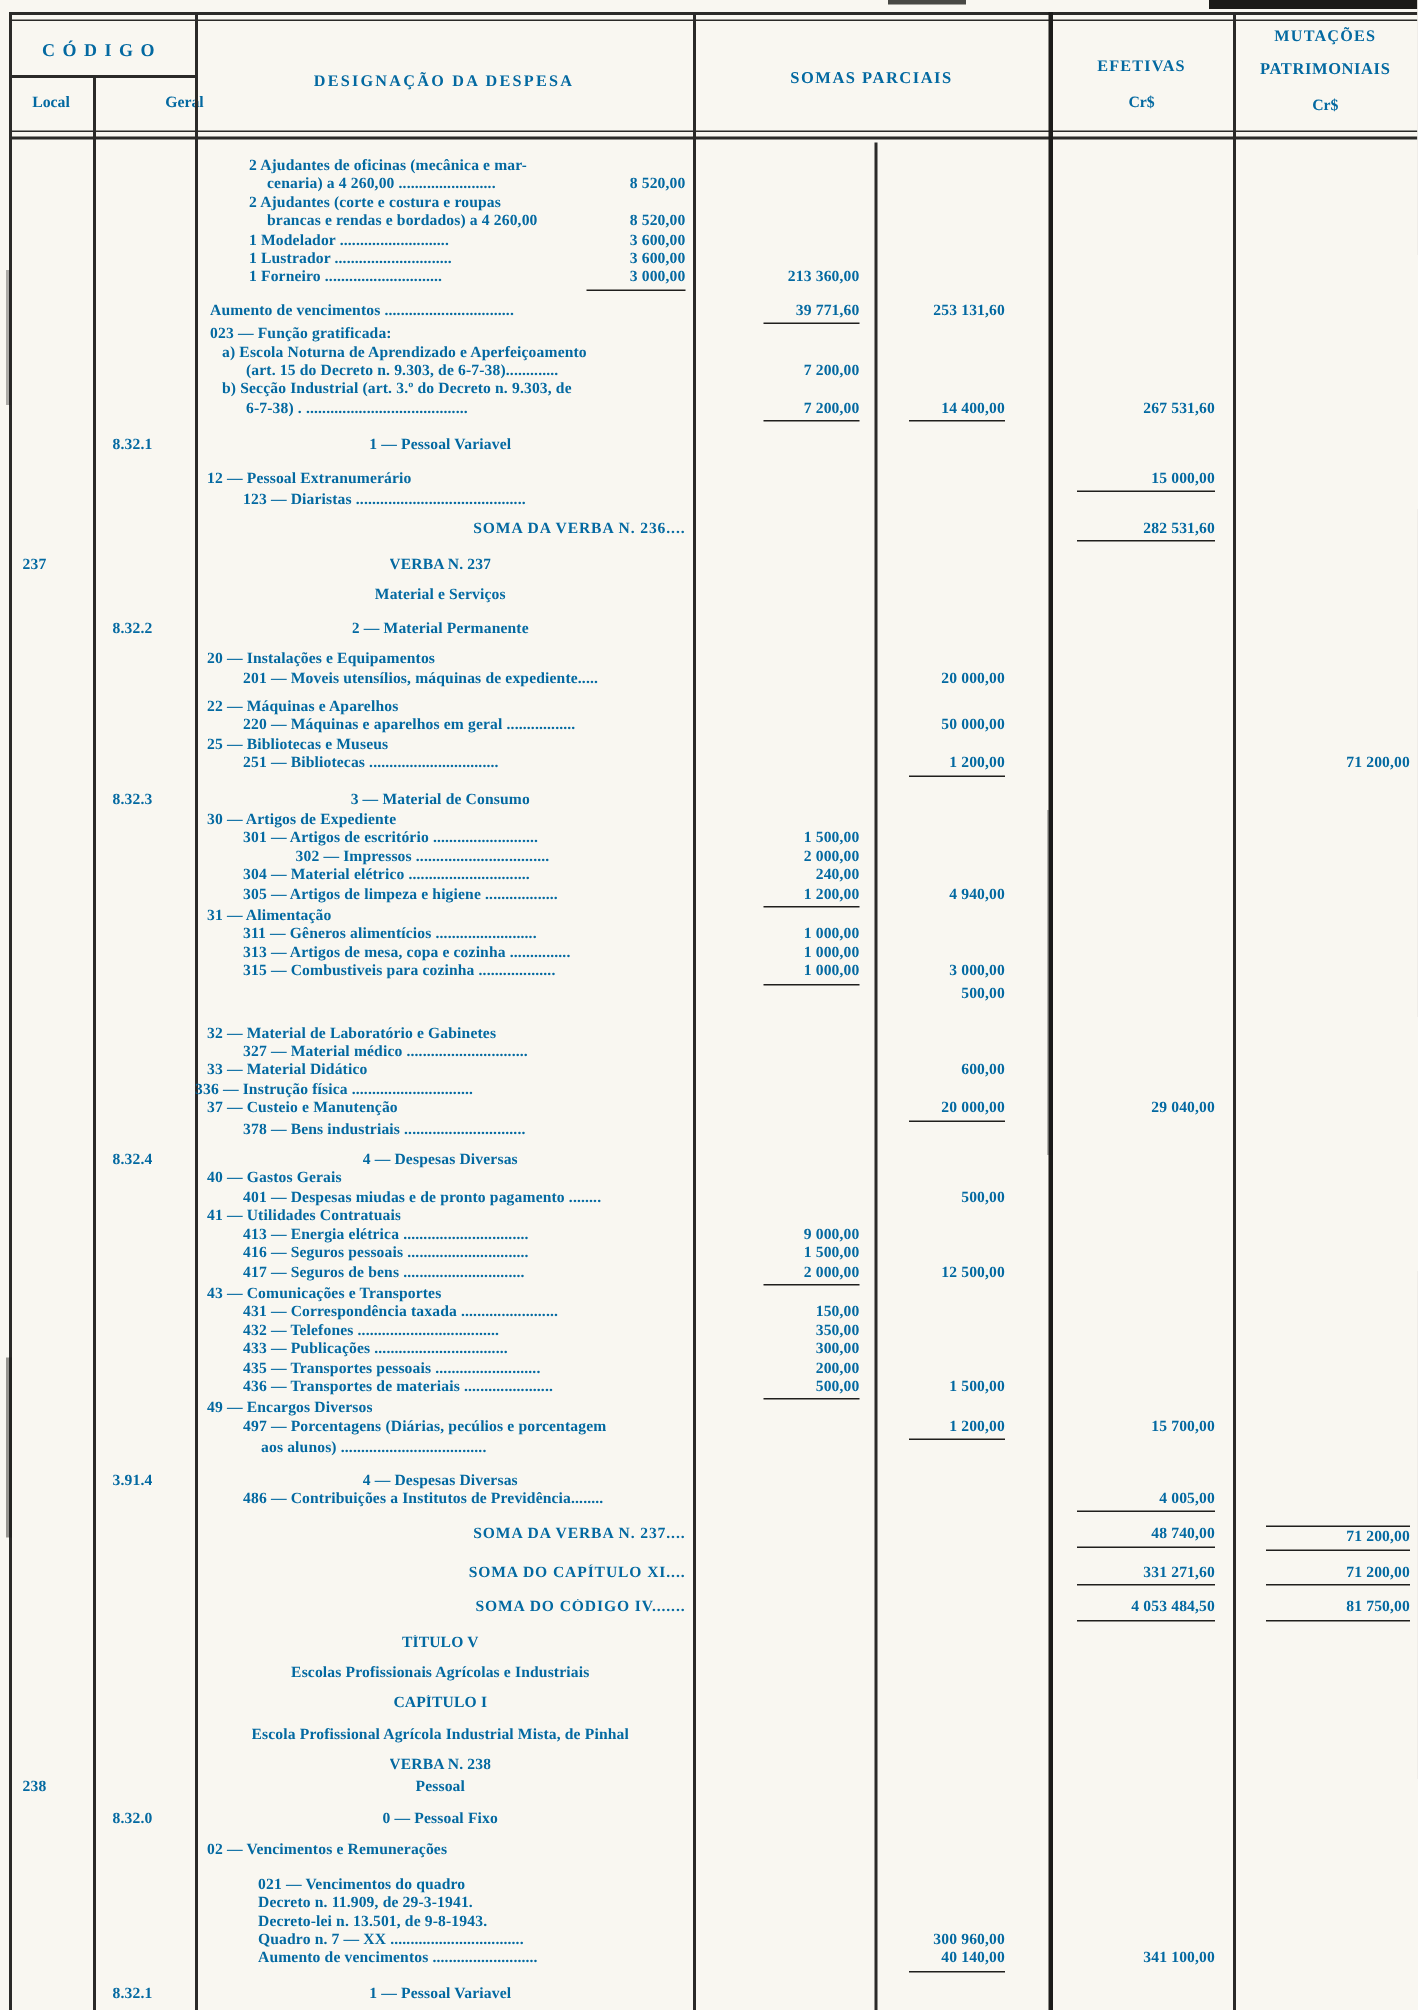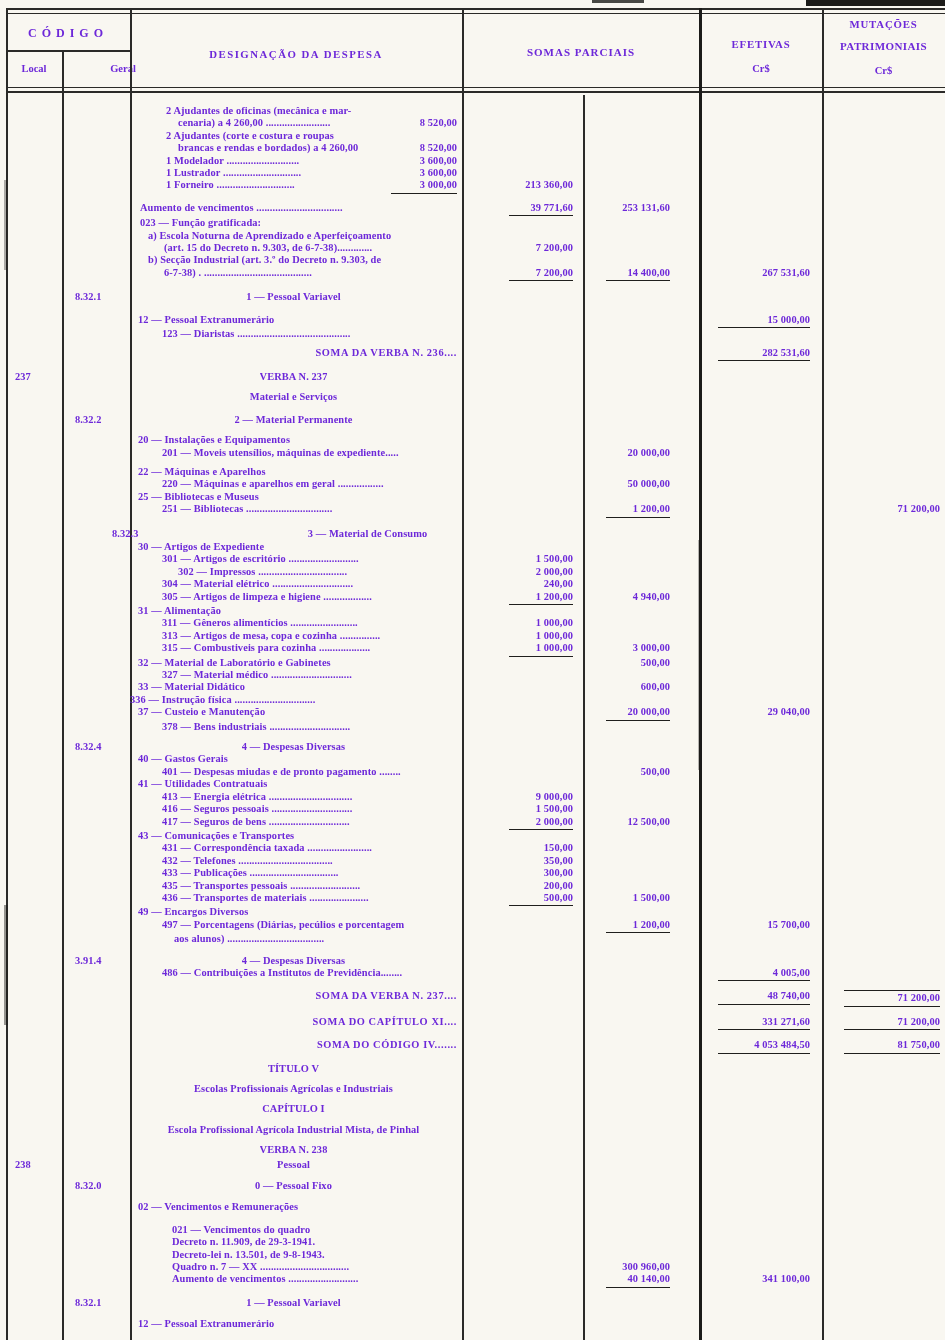--- a/index.html
+++ b/index.html
@@ -1,17 +1,17 @@
 <!DOCTYPE html>
 <html><head>
 <meta charset="utf-8">
 <style>
   html,body{margin:0;padding:0;background:#e8e6e0;}
   .page{position:relative;width:945px;height:1340px;margin:0 auto;background:#f9f7f1;
-        overflow:hidden;font-family:"Liberation Serif","DejaVu Serif",serif;color:#6d28d9;}
+        overflow:hidden;font-family:"Liberation Serif","DejaVu Serif",serif;color:#0369a1;}
   .vline{position:absolute;width:1.5px;background:#2b2a28;}
   .hline{position:absolute;height:1.5px;background:#2b2a28;}
   .hdr-label{position:absolute;font-weight:bold;text-align:center;}
   .body-rows{position:absolute;left:6px;top:101px;width:939px;}
   .row{display:grid;grid-template-columns:56px 68px 332px 121px 117px 122px 123px;
        min-height:12.4px;line-height:12.4px;font-size:10.4px;font-weight:bold;letter-spacing:.1px;}
   .cell{min-height:12.4px;}
   .local{padding-left:9px;}
   .geral{padding-left:13px;}
   .desig{display:flex;align-items:baseline;padding-right:5px;white-space:nowrap;overflow:hidden;}
@@ -354,21 +354,21 @@
         <div class="cell local"></div>
         <div class="cell geral"></div>
         <div class="cell desig" style="padding-left: 32px;">
           <div class="t">251 — Bibliotecas    ................................</div>
         </div>
         <div class="cell v p1"></div>
         <div class="cell v p2"><div class="num ru">1 200,00</div></div>
         <div class="cell v ef"></div>
         <div class="cell v mu"><div class="num">71 200,00</div></div>
       </div>
-      <div class="row" style="margin-top: 10px; gap: 37px;">
+      <div class="row" style="margin-top: 10px;">
         <div class="cell local"></div>
         <div class="cell geral">8.32.3</div>
         <div class="cell desig c">
           <div class="t">3 — Material de Consumo</div>
         </div>
         <div class="cell v p1"></div>
         <div class="cell v p2"></div>
         <div class="cell v ef"></div>
         <div class="cell v mu"></div>
       </div>
@@ -390,21 +390,21 @@
           <div class="t">301 — Artigos de escritório ..........................</div>
         </div>
         <div class="cell v p1"><div class="num">1 500,00</div></div>
         <div class="cell v p2"></div>
         <div class="cell v ef"></div>
         <div class="cell v mu"></div>
       </div>
       <div class="row">
         <div class="cell local"></div>
         <div class="cell geral"></div>
-        <div class="cell desig" style="padding-left: 48px;">
+        <div class="cell desig" style="padding-left: 32px; margin-left: 35px;">
           <div class="t">302 — Impressos    .................................</div>
         </div>
         <div class="cell v p1"><div class="num">2 000,00</div></div>
         <div class="cell v p2"></div>
         <div class="cell v ef"></div>
         <div class="cell v mu"></div>
       </div>
       <div class="row">
         <div class="cell local"></div>
         <div class="cell geral"></div>
@@ -467,21 +467,21 @@
           <div class="t">315 — Combustiveis para cozinha ...................</div>
         </div>
         <div class="cell v p1"><div class="num ru">1 000,00</div></div>
         <div class="cell v p2"><div class="num">3 000,00</div></div>
         <div class="cell v ef"></div>
         <div class="cell v mu"></div>
       </div>
       <div class="row">
         <div class="cell local"></div>
         <div class="cell geral"></div>
-        <div class="cell desig" style="padding-left: 8px;">
+        <div class="cell desig" style="padding-left: 8px; margin-top: 27px;">
           <div class="t">32 — Material de Laboratório e Gabinetes</div>
         </div>
         <div class="cell v p1"></div>
         <div class="cell v p2"><div class="num">500,00</div></div>
         <div class="cell v ef"></div>
         <div class="cell v mu"></div>
       </div>
       <div class="row">
         <div class="cell local"></div>
         <div class="cell geral"></div>

